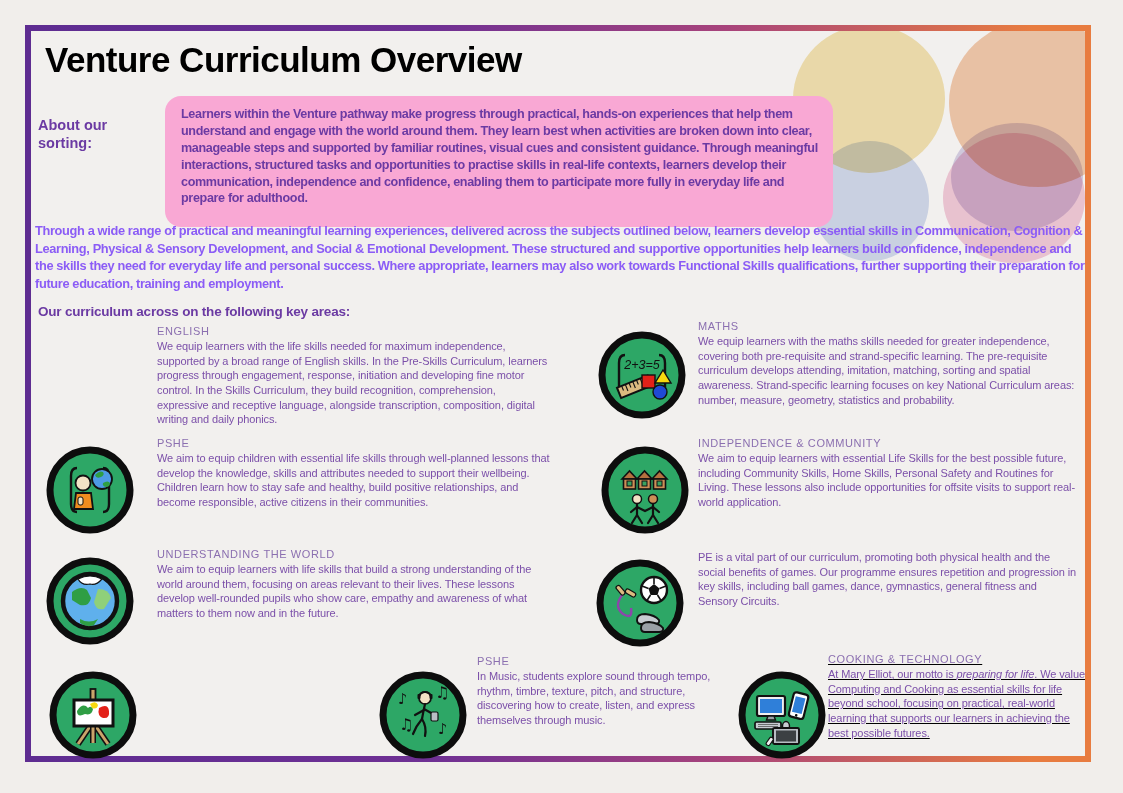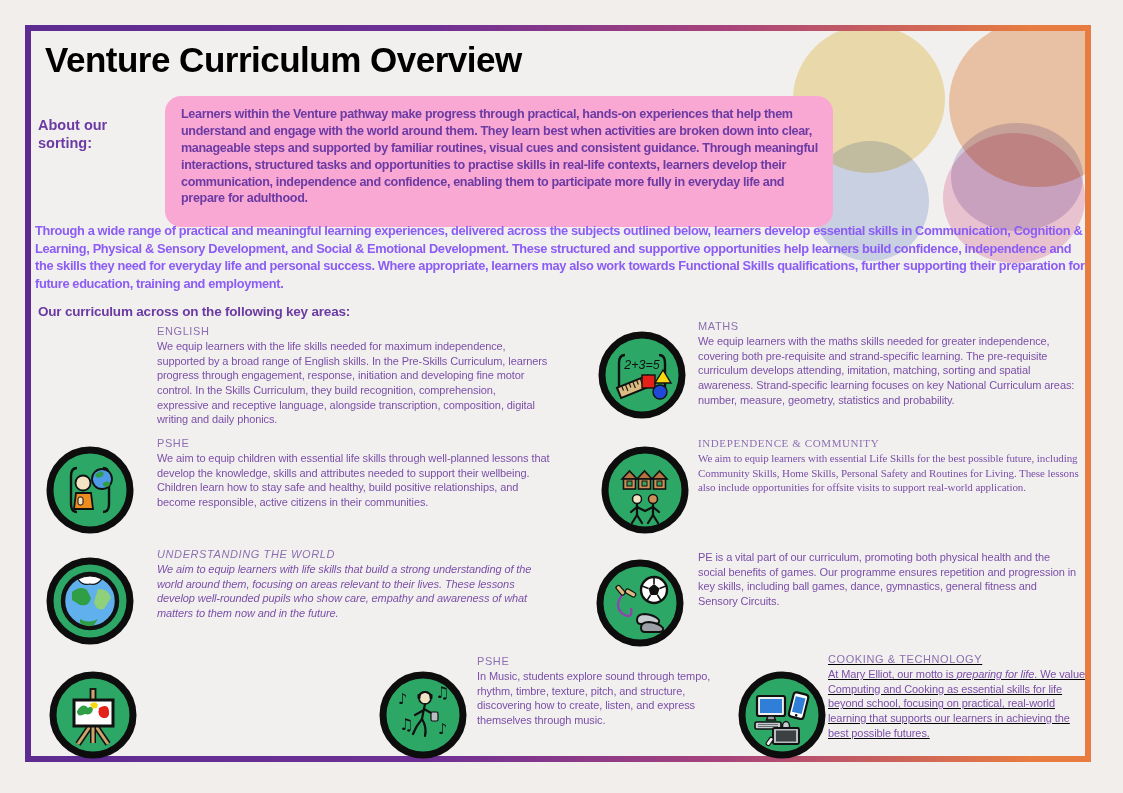--- a/index.html
+++ b/index.html
@@ -54,22 +54,22 @@
   .subject .badge-wrap{position:absolute;left:0;}
   .subject .s-body{display:block;}
   .s-title{font-size:11px;color:#8b6fb0;letter-spacing:.6px;margin:0 0 2px 0;}
   .s-desc{font-size:11px;color:#7b4fa9;line-height:1.33;letter-spacing:-0.1px;margin:0;}
   .s-desc i{font-style:italic;}
 
   
   .sub-english      {left:45px; top:325px;width:500px;} .sub-english .badge-wrap{top:6px;}  .sub-english .s-body{margin-left:112px;width:392px;}
   .sub-maths        {left:597px;top:320px;width:487px;} .sub-maths .badge-wrap{top:10px;font-style:italic;}   .sub-maths .s-body{margin-left:101px;width:386px;}
   .sub-pshe         {left:45px; top:437px;width:508px;} .sub-pshe .badge-wrap{top:8px;}     .sub-pshe .s-body{margin-left:112px;width:396px;}
-  .sub-independence {left:600px;top:437px;width:483px;font-family:Liberation Serif, serif;} .sub-independence .badge-wrap{top:8px;} .sub-independence .s-body{margin-left:98px;width:385px;}
-  .sub-utw          {left:45px; top:548px;width:505px;font-style:italic;} .sub-utw .badge-wrap{top:8px;}      .sub-utw .s-body{margin-left:112px;width:393px;}
+  .sub-independence {left:600px;top:437px;width:483px;} .sub-independence .badge-wrap{top:8px;} .sub-independence .s-body{margin-left:98px;width:385px;}
+  .sub-utw          {left:45px; top:548px;width:505px;} .sub-utw .badge-wrap{top:8px;}      .sub-utw .s-body{margin-left:112px;width:393px;}
   .sub-pe           {left:595px;top:550px;width:492px;} .sub-pe .badge-wrap{top:8px;}       .sub-pe .s-body{margin-left:103px;width:380px;}
   .sub-art          {left:48px; top:658px;width:326px;} .sub-art .badge-wrap{top:12px;}     .sub-art .s-body{margin-left:109px;width:217px;}
   .sub-music        {left:378px;top:655px;width:337px;} .sub-music .badge-wrap{top:15px;}   .sub-music .s-body{margin-left:99px;width:238px;}
   .sub-cooking      {left:737px;top:653px;width:348px;} .sub-cooking .badge-wrap{top:17px;} .sub-cooking .s-body{margin-left:91px;width:257px;text-decoration:underline;}
 </style>
 </head>
 <body>
 
 <div class="page">
   <div class="frame">

